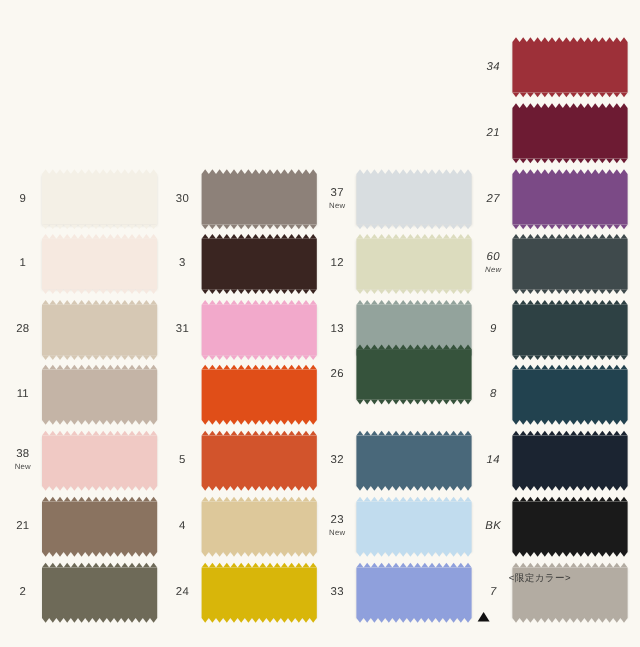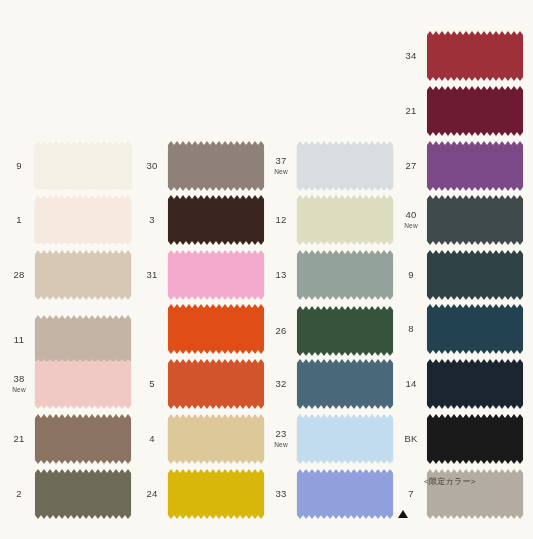--- a/index.html
+++ b/index.html
@@ -209,21 +209,21 @@
             <div style="width: 0px; height: 0px; border-left: 3px solid transparent; border-right: 3px solid transparent; border-top: 4px solid rgb(214, 200, 180);"></div>
             <div style="width: 0px; height: 0px; border-left: 3px solid transparent; border-right: 3px solid transparent; border-top: 4px solid rgb(214, 200, 180);"></div>
             <div style="width: 0px; height: 0px; border-left: 3px solid transparent; border-right: 3px solid transparent; border-top: 4px solid rgb(214, 200, 180);"></div>
             <div style="width: 0px; height: 0px; border-left: 3px solid transparent; border-right: 3px solid transparent; border-top: 4px solid rgb(214, 200, 180);"></div>
             <div style="width: 0px; height: 0px; border-left: 3px solid transparent; border-right: 3px solid transparent; border-top: 4px solid rgb(214, 200, 180);"></div>
             <div style="width: 0px; height: 0px; border-left: 3px solid transparent; border-right: 3px solid transparent; border-top: 4px solid rgb(214, 200, 180);"></div>
             <div style="width: 0px; height: 0px; border-left: 3px solid transparent; border-right: 3px solid transparent; border-top: 4px solid rgb(214, 200, 180);"></div>
           </div>
         </div>
       </div>
-      <div class="cell" style="top: 312px;">
+      <div class="cell" style="top: 301px;">
         <div class="label">
           <span>11</span>
         </div>
         <div class="swatch-wrap">
           <div class="swatch" style="background: rgb(196, 180, 166);"></div>
           <div style="position: absolute; left: 0px; width: 96px; height: 4px; display: flex; top: -4px;">
             <div style="width: 0px; height: 0px; border-left: 3px solid transparent; border-right: 3px solid transparent; border-bottom: 4px solid rgb(196, 180, 166);"></div>
             <div style="width: 0px; height: 0px; border-left: 3px solid transparent; border-right: 3px solid transparent; border-bottom: 4px solid rgb(196, 180, 166);"></div>
             <div style="width: 0px; height: 0px; border-left: 3px solid transparent; border-right: 3px solid transparent; border-bottom: 4px solid rgb(196, 180, 166);"></div>
             <div style="width: 0px; height: 0px; border-left: 3px solid transparent; border-right: 3px solid transparent; border-bottom: 4px solid rgb(196, 180, 166);"></div>
@@ -828,21 +828,21 @@
             <div style="width: 0px; height: 0px; border-left: 3px solid transparent; border-right: 3px solid transparent; border-top: 4px solid rgb(147, 163, 156);"></div>
             <div style="width: 0px; height: 0px; border-left: 3px solid transparent; border-right: 3px solid transparent; border-top: 4px solid rgb(147, 163, 156);"></div>
             <div style="width: 0px; height: 0px; border-left: 3px solid transparent; border-right: 3px solid transparent; border-top: 4px solid rgb(147, 163, 156);"></div>
             <div style="width: 0px; height: 0px; border-left: 3px solid transparent; border-right: 3px solid transparent; border-top: 4px solid rgb(147, 163, 156);"></div>
             <div style="width: 0px; height: 0px; border-left: 3px solid transparent; border-right: 3px solid transparent; border-top: 4px solid rgb(147, 163, 156);"></div>
             <div style="width: 0px; height: 0px; border-left: 3px solid transparent; border-right: 3px solid transparent; border-top: 4px solid rgb(147, 163, 156);"></div>
             <div style="width: 0px; height: 0px; border-left: 3px solid transparent; border-right: 3px solid transparent; border-top: 4px solid rgb(147, 163, 156);"></div>
           </div>
         </div>
       </div>
-      <div class="cell" style="top: 303px;">
+      <div class="cell" style="top: 284px;">
         <div class="label">
           <span>26</span>
         </div>
         <div class="swatch-wrap">
           <div class="swatch" style="background: rgb(54, 83, 60);"></div>
           <div style="position: absolute; left: 0px; width: 96px; height: 4px; display: flex; top: -4px;">
             <div style="width: 0px; height: 0px; border-left: 3px solid transparent; border-right: 3px solid transparent; border-bottom: 4px solid rgb(54, 83, 60);"></div>
             <div style="width: 0px; height: 0px; border-left: 3px solid transparent; border-right: 3px solid transparent; border-bottom: 4px solid rgb(54, 83, 60);"></div>
             <div style="width: 0px; height: 0px; border-left: 3px solid transparent; border-right: 3px solid transparent; border-bottom: 4px solid rgb(54, 83, 60);"></div>
             <div style="width: 0px; height: 0px; border-left: 3px solid transparent; border-right: 3px solid transparent; border-bottom: 4px solid rgb(54, 83, 60);"></div>
@@ -1006,21 +1006,21 @@
             <div style="width: 0px; height: 0px; border-left: 3px solid transparent; border-right: 3px solid transparent; border-top: 4px solid rgb(143, 160, 220);"></div>
             <div style="width: 0px; height: 0px; border-left: 3px solid transparent; border-right: 3px solid transparent; border-top: 4px solid rgb(143, 160, 220);"></div>
             <div style="width: 0px; height: 0px; border-left: 3px solid transparent; border-right: 3px solid transparent; border-top: 4px solid rgb(143, 160, 220);"></div>
             <div style="width: 0px; height: 0px; border-left: 3px solid transparent; border-right: 3px solid transparent; border-top: 4px solid rgb(143, 160, 220);"></div>
             <div style="width: 0px; height: 0px; border-left: 3px solid transparent; border-right: 3px solid transparent; border-top: 4px solid rgb(143, 160, 220);"></div>
             <div style="width: 0px; height: 0px; border-left: 3px solid transparent; border-right: 3px solid transparent; border-top: 4px solid rgb(143, 160, 220);"></div>
           </div>
         </div>
       </div>
     </div>
-    <div class="col" style="left: 396px;">
+    <div class="col" style="left: 396px; font-style: italic;">
       <div class="cell" style="top: 28px;">
         <div class="label">
           <span>34</span>
         </div>
         <div class="swatch-wrap">
           <div class="swatch" style="background: rgb(157, 48, 57);"></div>
           <div style="position: absolute; left: 0px; width: 96px; height: 4px; display: flex; top: -4px;">
             <div style="width: 0px; height: 0px; border-left: 3px solid transparent; border-right: 3px solid transparent; border-bottom: 4px solid rgb(157, 48, 57);"></div>
             <div style="width: 0px; height: 0px; border-left: 3px solid transparent; border-right: 3px solid transparent; border-bottom: 4px solid rgb(157, 48, 57);"></div>
             <div style="width: 0px; height: 0px; border-left: 3px solid transparent; border-right: 3px solid transparent; border-bottom: 4px solid rgb(157, 48, 57);"></div>
@@ -1141,21 +1141,21 @@
             <div style="width: 0px; height: 0px; border-left: 3px solid transparent; border-right: 3px solid transparent; border-top: 4px solid rgb(123, 74, 134);"></div>
             <div style="width: 0px; height: 0px; border-left: 3px solid transparent; border-right: 3px solid transparent; border-top: 4px solid rgb(123, 74, 134);"></div>
             <div style="width: 0px; height: 0px; border-left: 3px solid transparent; border-right: 3px solid transparent; border-top: 4px solid rgb(123, 74, 134);"></div>
             <div style="width: 0px; height: 0px; border-left: 3px solid transparent; border-right: 3px solid transparent; border-top: 4px solid rgb(123, 74, 134);"></div>
             <div style="width: 0px; height: 0px; border-left: 3px solid transparent; border-right: 3px solid transparent; border-top: 4px solid rgb(123, 74, 134);"></div>
           </div>
         </div>
       </div>
       <div class="cell" style="top: 192px;">
         <div class="label">
-          <span>40</span>
+          <span>60</span>
           <span class="new">New</span>
         </div>
         <div class="swatch-wrap">
           <div class="swatch" style="background: rgb(63, 74, 76);"></div>
           <div style="position: absolute; left: 0px; width: 96px; height: 4px; display: flex; top: -4px;">
             <div style="width: 0px; height: 0px; border-left: 3px solid transparent; border-right: 3px solid transparent; border-bottom: 4px solid rgb(63, 74, 76);"></div>
             <div style="width: 0px; height: 0px; border-left: 3px solid transparent; border-right: 3px solid transparent; border-bottom: 4px solid rgb(63, 74, 76);"></div>
             <div style="width: 0px; height: 0px; border-left: 3px solid transparent; border-right: 3px solid transparent; border-bottom: 4px solid rgb(63, 74, 76);"></div>
             <div style="width: 0px; height: 0px; border-left: 3px solid transparent; border-right: 3px solid transparent; border-bottom: 4px solid rgb(63, 74, 76);"></div>
             <div style="width: 0px; height: 0px; border-left: 3px solid transparent; border-right: 3px solid transparent; border-bottom: 4px solid rgb(63, 74, 76);"></div>

